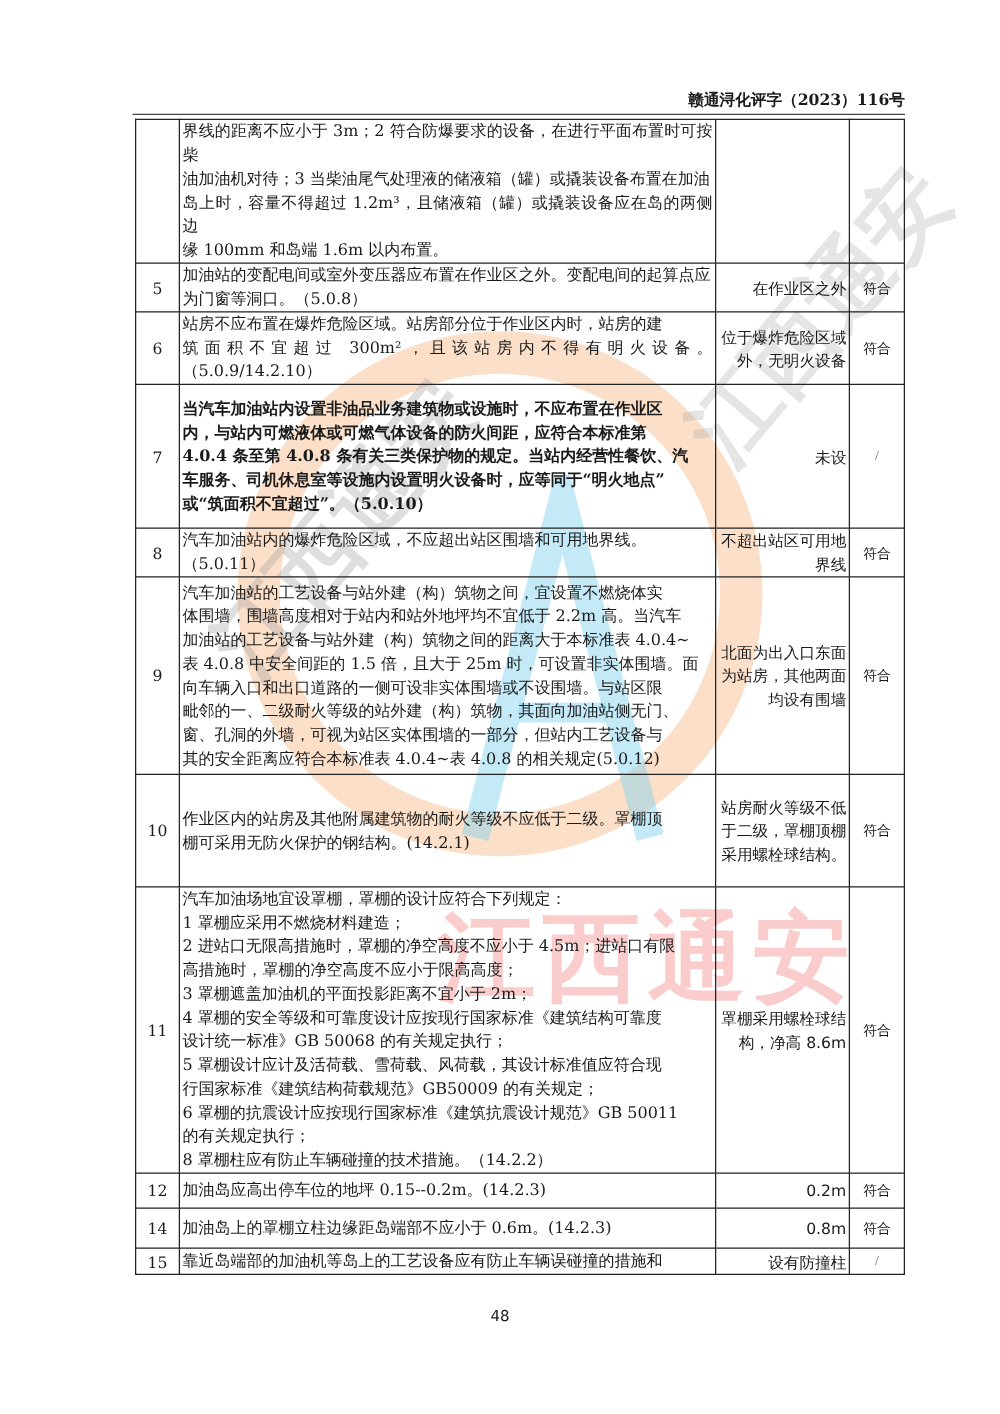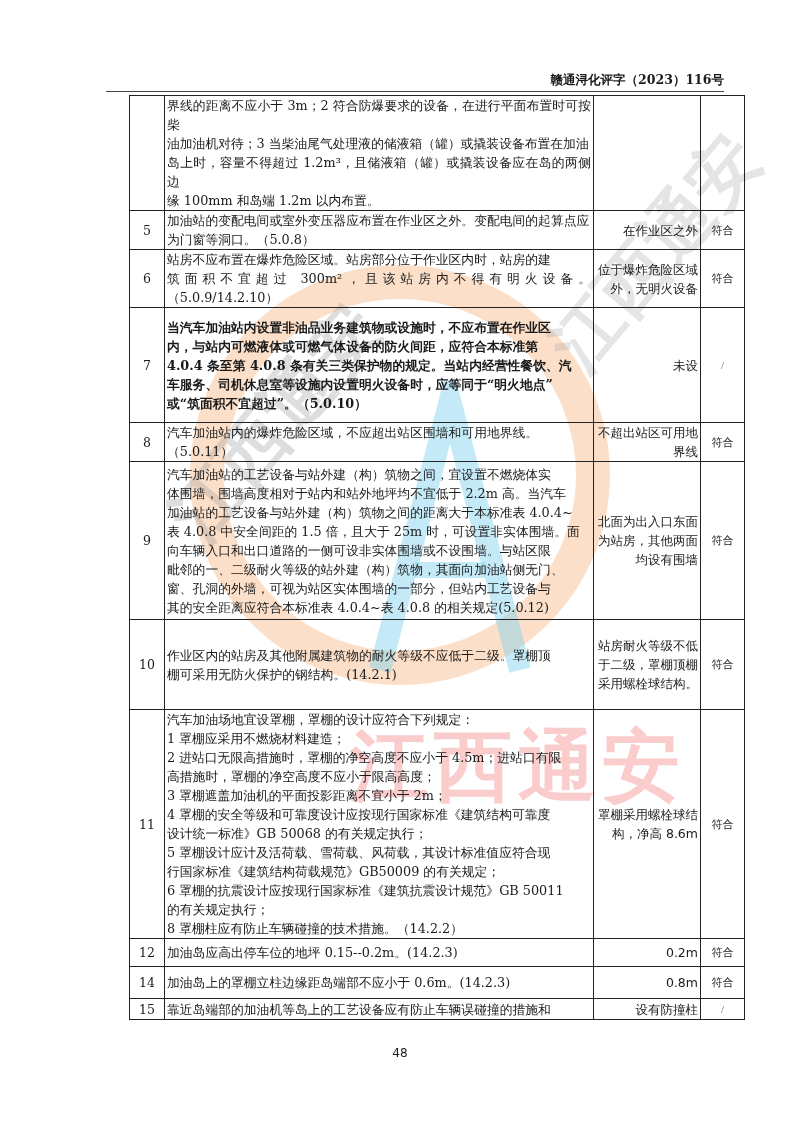--- a/index.html
+++ b/index.html
@@ -14,21 +14,21 @@
     }
     .header .left { position: absolute; left: 0; top: 0; }
     .header .right { position: absolute; right: 0; top: 0; font-weight: bold; }
     .header-rule {
       position: absolute; left: 106px; top: 91px; width: 618px; height: 0;
       border-top: 1.5px solid #444;
     }
     table.req {
       position: absolute; left: 108px; top: 95px; width: 615px;
       border-collapse: collapse; table-layout: fixed;
-      font-size: 12.8px; line-height: 19px; margin-left: 21px;
+      font-size: 12.8px; line-height: 19px;
     }
     table.req td {
       border: 1px solid #222; padding: 0 2px; vertical-align: middle;
     }
     col.c-num { width: 35px; }
     col.c-content { width: 429px; }
     col.c-result { width: 107px; }
     col.c-concl { width: 44px; }
     td.num { text-align: center; font-size: 12.5px; }
     td.content { text-align: justify; }
@@ -91,21 +91,21 @@
       <col class="c-result">
       <col class="c-concl">
   </colgroup>
   <tbody id="tbody">
       <tr style="height: 96px;">
         <td class="num"></td>
         <td class="content">
           <span class="line">界线的距离不应小于 3m；2 符合防爆要求的设备，在进行平面布置时可按柴</span>
           <span class="line">油加油机对待；3 当柴油尾气处理液的储液箱（罐）或撬装设备布置在加油</span>
           <span class="line">岛上时，容量不得超过 1.2m³，且储液箱（罐）或撬装设备应在岛的两侧边</span>
-          <span class="line">缘 100mm 和岛端 1.2m 以内布置。</span>
+          <span class="line">缘 100mm 和岛端 1.6m 以内布置。</span>
         </td>
         <td class="result"></td>
         <td class="concl"></td>
       </tr>
       <tr style="height: 38px;">
         <td class="num">5</td>
         <td class="content">
           <span class="line">加油站的变配电间或室外变压器应布置在作业区之外。变配电间的起算点应</span>
           <span class="line">为门窗等洞口。（5.0.8）</span>
         </td>

